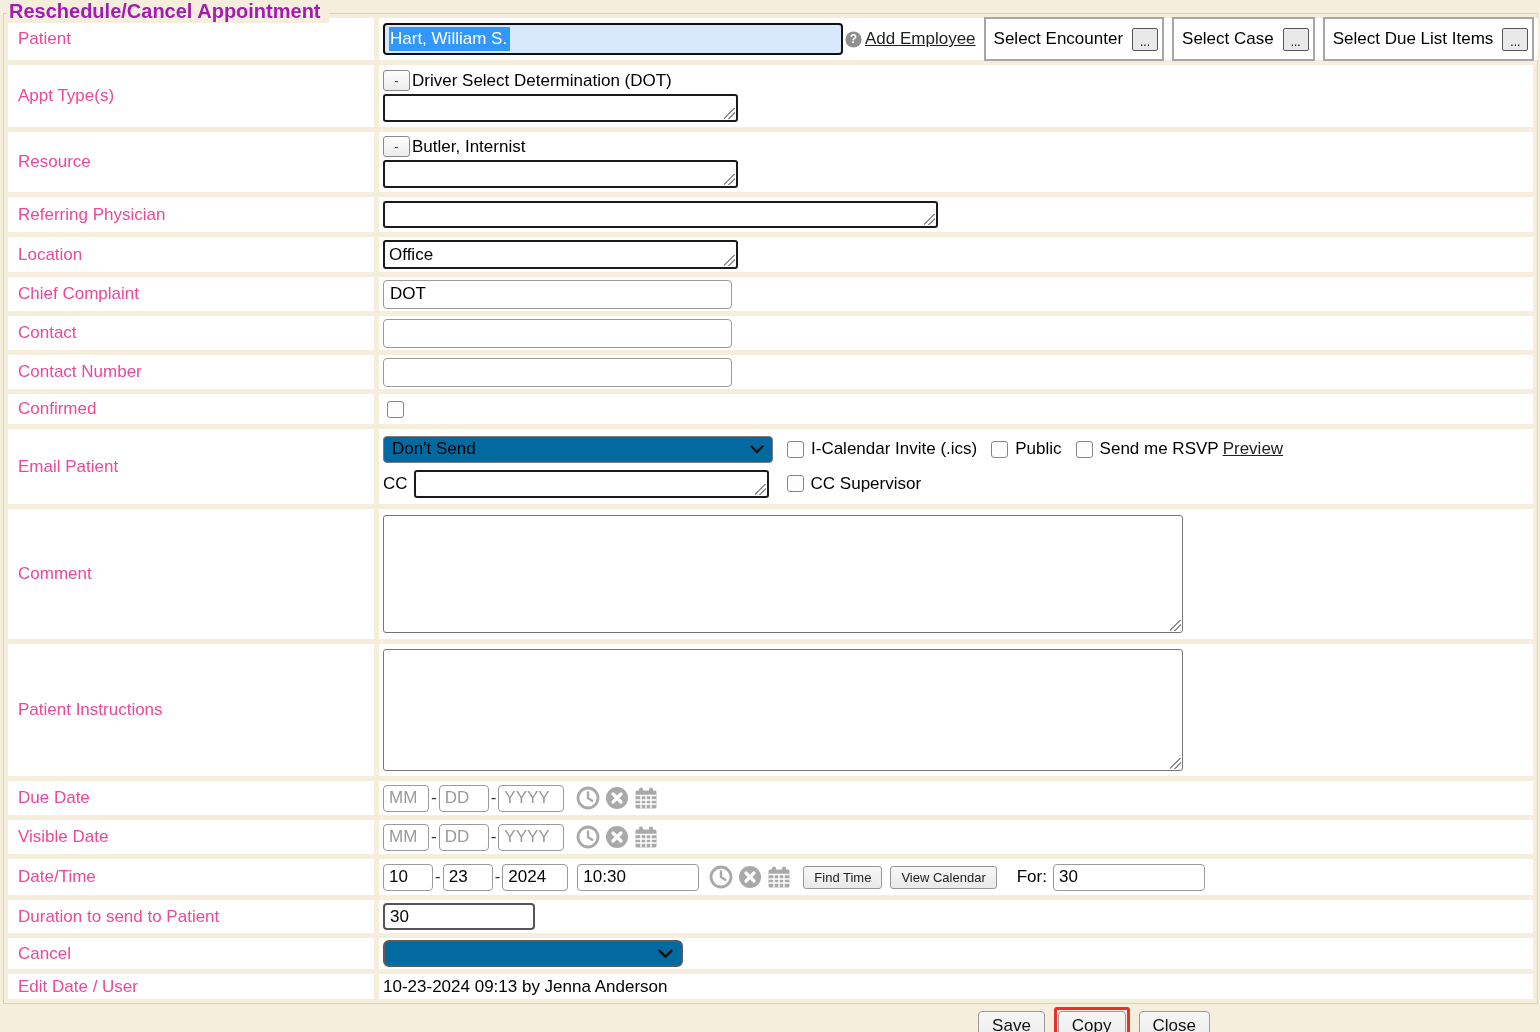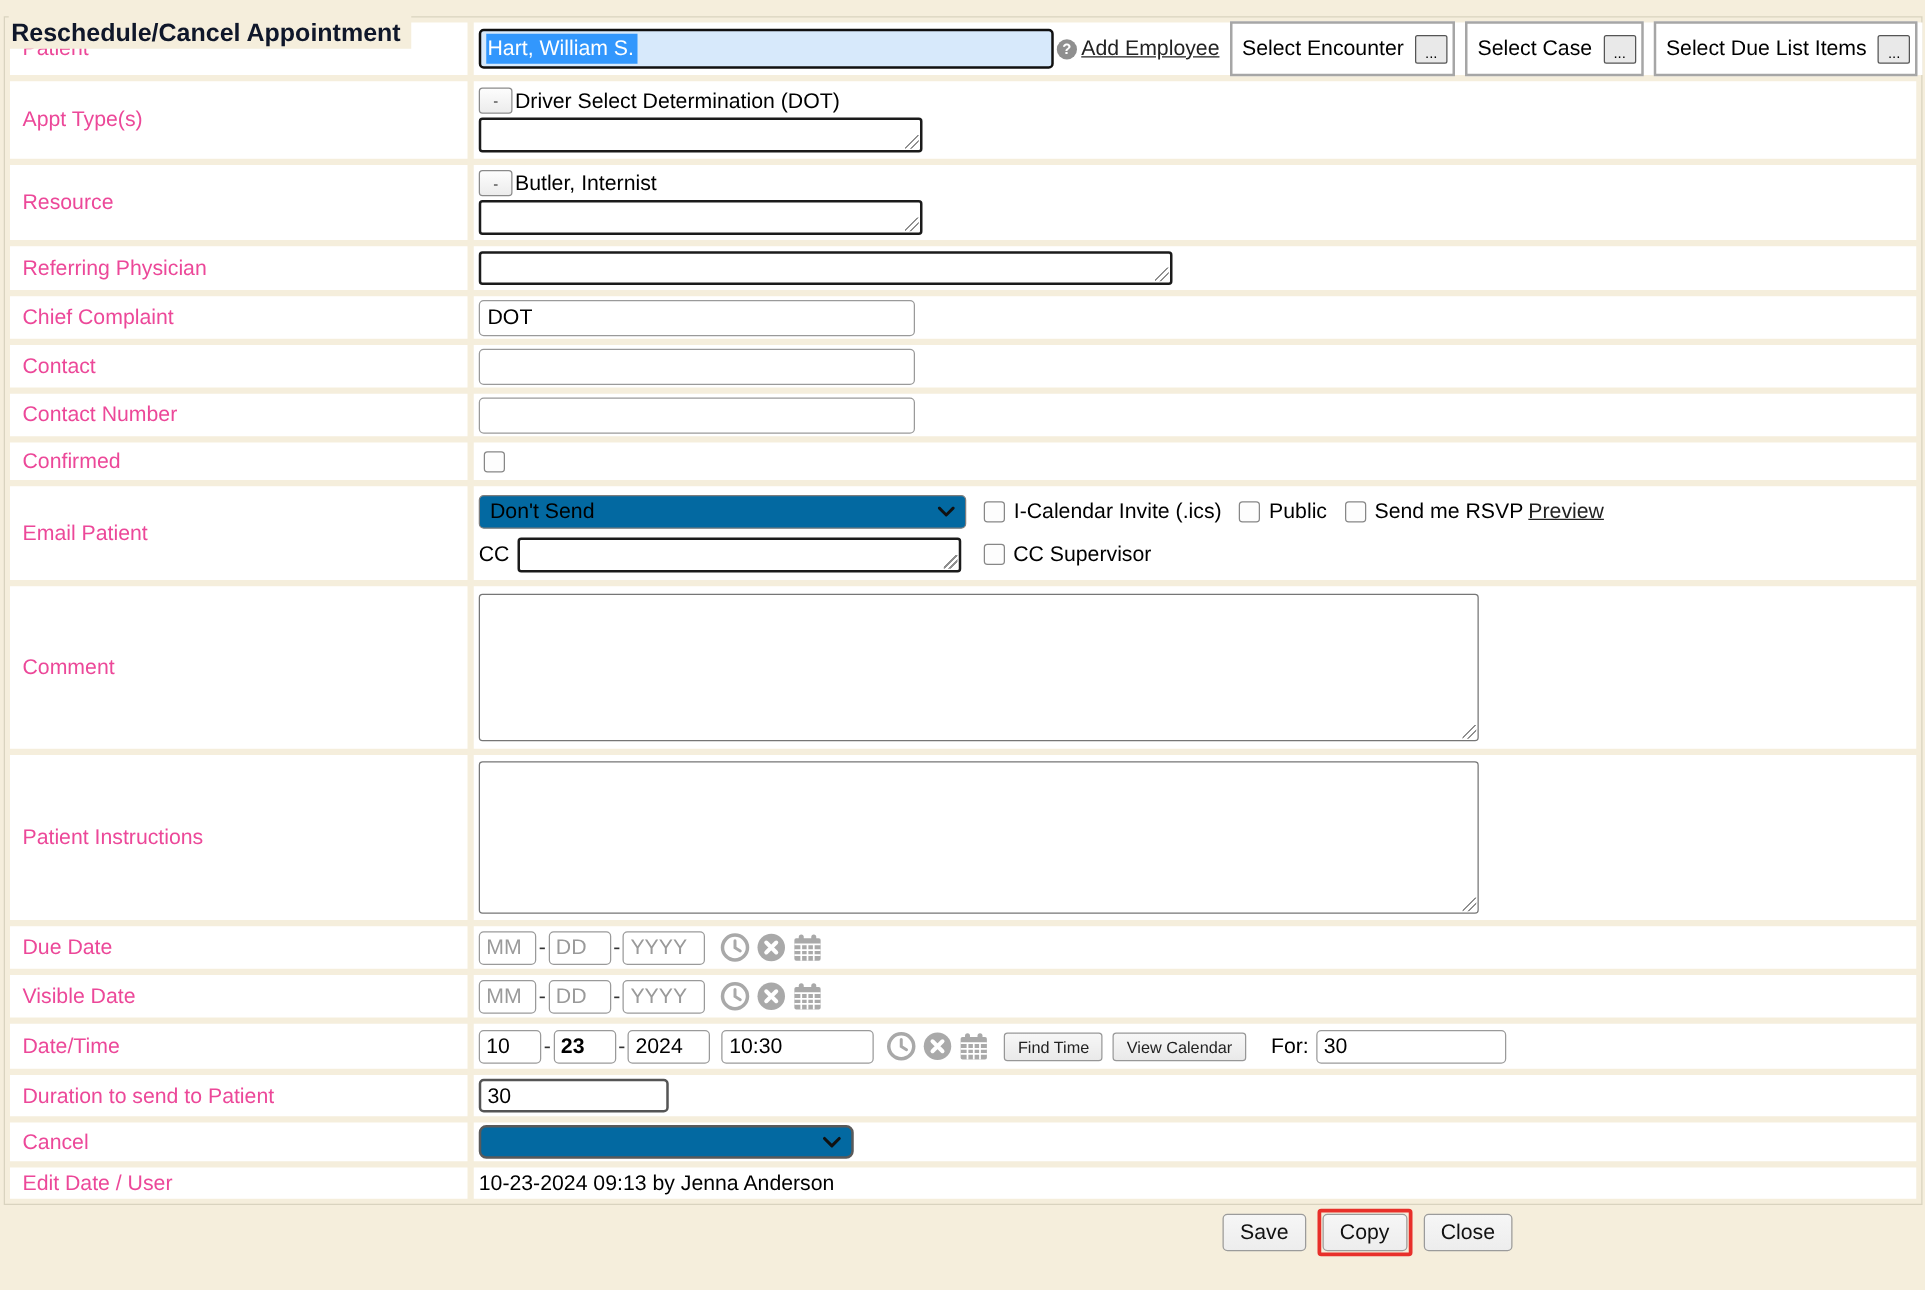--- a/index.html
+++ b/index.html
@@ -12,22 +12,22 @@
   }
   .fs{
     margin:13px 2px 0 3px;
     border:1px solid #d9d3bf;
     padding:4px 4px 4px 4px;
     position:relative;
   }
   .fs-title{
     position:absolute;top:-14px;left:3px;
     background:#f5eedc;
-    padding:16px 8px 0 2px;
-    font-weight:bold;font-size:20px;color:#0f172a;
+    padding:0 8px 0 2px;
+    font-weight:bold;font-size:20px;color:#a21caf;
     white-space:nowrap;
   }
   .row{display:flex;margin-bottom:5px;}
   .row:last-child{margin-bottom:0;}
   .cell{background:#ffffff;box-sizing:border-box;display:flex;align-items:center;}
   .lbl{width:366px;min-width:366px;padding-left:10px;margin-right:5px;color:#ec4899;}
   .fld{flex:1;padding:2px 4px;position:relative;}
   
   .r-patient .cell{height:42px}
   .r-appt .cell{height:62px}
@@ -214,20 +214,29 @@
   <div class="row r-ref">
     <div class="cell lbl">Referring Physician</div>
     <div class="cell fld">
       <div class="ta-black" style="width:555px;height:27px;">
         <span></span>
         <span class="grip"></span>
       </div>
     </div>
   </div>
 
+  <div class="row r-loc">
+    <div class="cell lbl">Location</div>
+    <div class="cell fld">
+      <div class="ta-black" style="width:355px;height:29px;">
+        <span>Office</span>
+        <span class="grip"></span>
+      </div>
+    </div>
+  </div>
 
   <div class="row r-chief">
     <div class="cell lbl">Chief Complaint</div>
     <div class="cell fld">
       <input class="in-plain" value="DOT" style="">
     </div>
   </div>
 
   <div class="row r-contact">
     <div class="cell lbl">Contact</div>
@@ -362,21 +371,21 @@
           </svg>
       </span>
     </div>
   </div>
 
   <div class="row r-datetime">
     <div class="cell lbl">Date/Time</div>
     <div class="cell fld">
       <input class="din" style="width: 50px;" value="10">
       <span class="dsep">-</span>
-      <input class="din" style="width: 50px; font-weight: bold;" value="23">
+      <input class="din" style="width: 50px;" value="23">
       <span class="dsep">-</span>
       <input class="din" style="width: 66px;" value="2024">
       <input class="din" style="width: 122px; margin-left: 9px;" value="10:30">
       <span class="icon-btn" style="margin-left:10px;">
         <svg width="24" height="24" viewBox="0 0 24 24">
             <circle cx="12" cy="12" r="10" fill="none" stroke="#a9a9a9" stroke-width="2.8"></circle>
             <path d="M12 6.5V12.2l4.2 2.6" stroke="#a9a9a9" stroke-width="2.4" fill="none" stroke-linecap="round"></path>
           </svg>
       </span>
       <span class="icon-btn">

